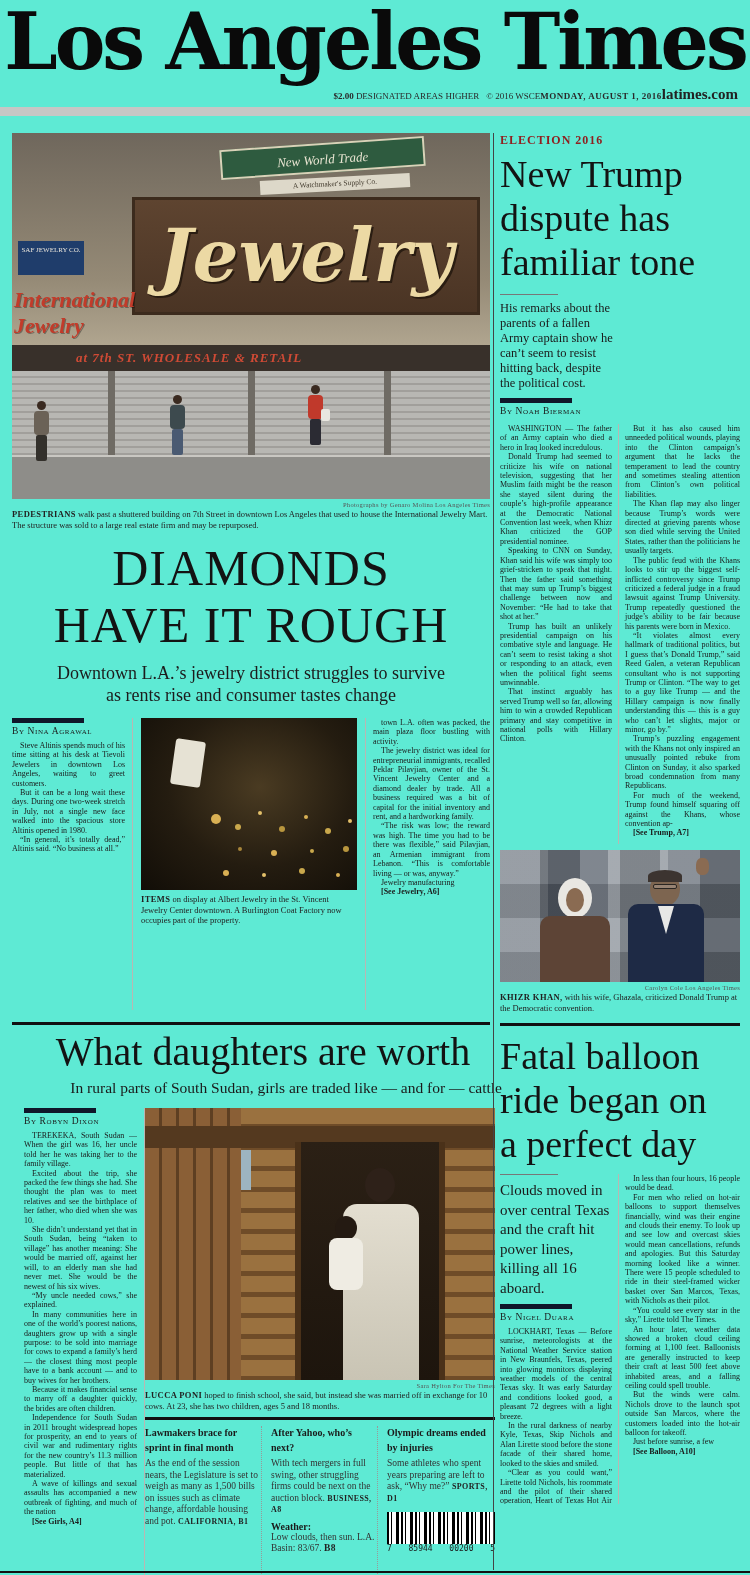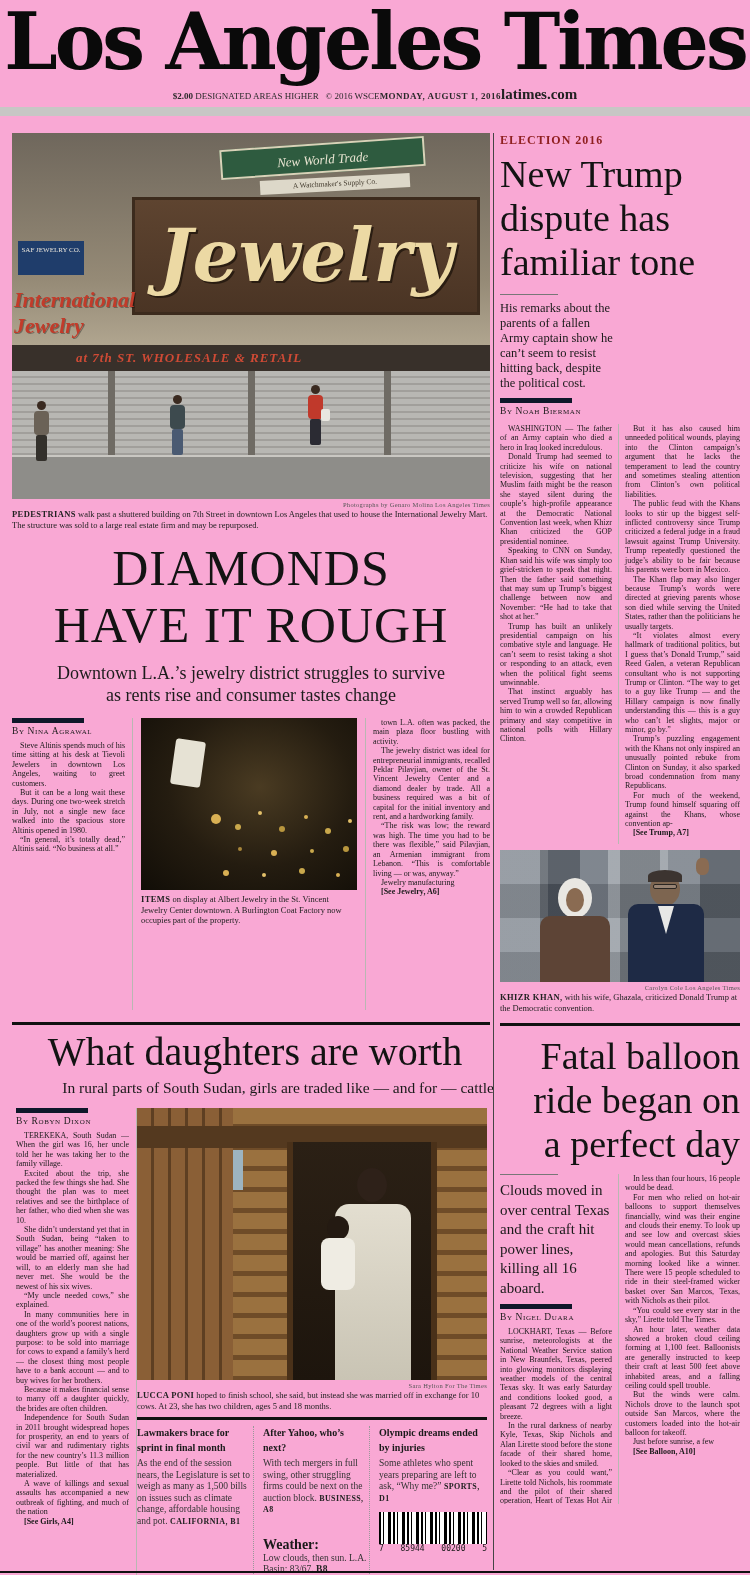--- a/index.html
+++ b/index.html
@@ -1,25 +1,25 @@
 <!DOCTYPE html>
 <html><head>
 <meta charset="utf-8">
 <style>
   * { margin:0; padding:0; box-sizing:border-box; }
   html,body { width:750px; background:#e9e9e7; }
   body { font-family:"Liberation Serif", serif; color:#1a1a1a; }
-  #page { position:relative; width:750px; height:1575px; background:#f9a8d4; overflow:hidden; }
+  #page { position:relative; width:750px; height:1575px; background:#5eead4; overflow:hidden; }
 
   
   #masthead { position:absolute; top:0; left:0; width:750px; }
   .nameplate { text-align:center; font-family:"DejaVu Serif", serif; font-weight:700;
                font-size:76px; line-height:84px; letter-spacing:-3px; color:#0a0a0a;
                transform:scaleY(1.04); }
-  .infoRow { display:flex; justify-content:center; align-items:baseline;
+  .infoRow { display:flex; justify-content:flex-end; align-items:baseline;
              padding:2px 12px 0 12px; font-size:9px; color:#2a2a2a; }
   .infoRow .b { font-weight:700; }
   .infoRow .mid { font-weight:700; letter-spacing:.5px; }
   .infoRow .site { font-weight:700; font-size:15px; color:#222; }
   .grayBar { margin-top:4px; height:9px; background:#c7c7c5; width:750px; }
 
   
   .kicker { font-weight:700; letter-spacing:1px; font-size:12px; color:#8f1f1f; }
   .hl { font-family:"Liberation Serif", serif; color:#131313; }
   .deckRule { width:58px; border-top:1px solid #777; margin-bottom:6px; }
@@ -71,21 +71,21 @@
   #jewelCol1 { width:120px; padding-right:7px; }
   #jewelColMid { width:234px; padding:0 8px; border-left:1px solid #b9b7b2; border-right:1px solid #b9b7b2; }
   #jewelCol3 { width:124px; padding-left:7px; }
   #photoInset { position:relative; width:100%; height:172px; overflow:hidden;
                 background:radial-gradient(ellipse at 55% 40%, #4a3b22 0%, #241c10 55%, #110d07 100%); }
   .gem { position:absolute; border-radius:50%; }
   .tag { position:absolute; left:32px; top:22px; width:30px; height:46px; background:#e6e2d4; border-radius:3px; transform:rotate(8deg); }
 
   
   #daughtersRuleTop { position:absolute; left:12px; top:1022px; width:478px; }
-  #daughters { position:absolute; left:16px; top:1030px; width:478px; }
+  #daughters { position:absolute; left:24px; top:1030px; width:478px; }
   #daughtersHead { text-align:center; font-size:40px; line-height:44px; }
   #daughtersDeck { text-align:right; font-size:15.5px; line-height:20px; margin-top:4px; }
   #daughtersRow { display:flex; margin-top:10px; }
   #daughtersColText { width:120px; padding-right:7px; height:462px; overflow:hidden; }
   #daughtersRight { width:358px; padding-left:0; border-left:1px solid #b9b7b2; }
   #photoSudan { position:relative; width:350px; height:272px; overflow:hidden; background:#8a6138; }
   .slats { position:absolute; left:0; top:0; width:350px; height:272px;
            background:repeating-linear-gradient(180deg,#9a713f 0 16px,#6f4c28 16px 21px); }
   .planksL { position:absolute; left:0; top:0; width:96px; height:272px;
              background:repeating-linear-gradient(90deg,#8a5f36 0 14px,#5e3f22 14px 17px); }
@@ -98,21 +98,21 @@
                 background:linear-gradient(180deg,#e3ded0,#c9c4b4); }
   .childHead { position:absolute; left:34px; top:74px; width:22px; height:24px; border-radius:50%; background:#241a12; }
   .childBody { position:absolute; left:28px; top:96px; width:34px; height:52px; border-radius:8px; background:#efece3; }
 
   #briefs { display:flex; margin-top:6px; height:150px; overflow:hidden; }
   .brief { width:116px; }
   .brief + .brief { border-left:1px dotted #999; padding-left:9px; }
   .brief h3 { font-size:10px; line-height:14.5px; font-weight:700; }
   .brief p { font-size:9.5px; line-height:11.5px; color:#333; margin-top:3px; }
   .brief .ref { font-weight:700; font-size:8px; letter-spacing:.4px; color:#222; }
-  .weatherTtl { font-size:14px; font-weight:700; margin-top:21px; }
+  .weatherTtl { font-size:10px; font-weight:700; margin-top:5px; }
   #barcode { margin-top:8px; position:relative; width:108px; height:44px; }
   #bars { height:32px; background:repeating-linear-gradient(90deg,#000 0 2px,#fff 2px 4px,#000 4px 5px,#fff 5px 9px,#000 9px 12px,#fff 12px 14px); }
   #barDigits { display:flex; justify-content:space-between; font-family:"DejaVu Sans Mono", monospace; font-size:8px; }
 
   
   #rail { position:absolute; left:500px; top:133px; width:240px; }
   #railBorder { position:absolute; left:493px; top:133px; width:1px; height:1437px; background:#444; }
   #trumpHead { font-size:38px; line-height:44px; margin-top:4px; }
   .deckBig { font-size:12.5px; line-height:15px; }
   #trumpDeckWrap { margin-top:10px; }
@@ -126,21 +126,21 @@
                         repeating-linear-gradient(180deg,#ffffff18 0 34px,#00000022 34px 68px); }
   .ghazHead { position:absolute; left:58px; top:28px; width:34px; height:40px; border-radius:50%; background:#e9e7e2; }
   .ghazFace { position:absolute; left:66px; top:38px; width:18px; height:24px; border-radius:50%; background:#8a6b52; }
   .ghazBody { position:absolute; left:40px; top:66px; width:70px; height:66px; border-radius:10px 10px 0 0; background:#5d4436; }
   .khanHead { position:absolute; left:150px; top:22px; width:30px; height:34px; border-radius:50%; background:#7d6550; }
   .khanHair { position:absolute; left:148px; top:20px; width:34px; height:12px; border-radius:50% 50% 0 0; background:#3c3430; }
   .khanGlasses { position:absolute; left:153px; top:34px; width:24px; height:5px; border:1px solid #2a2622; border-radius:2px; background:#ffffff33; }
   .khanSuit { position:absolute; left:128px; top:54px; width:76px; height:78px; border-radius:10px 10px 0 0; background:#1e2a45; }
   .khanShirt { position:absolute; left:158px; top:56px; width:16px; height:28px; background:#e8e8e6; clip-path:polygon(0 0,100% 0,50% 100%); }
   .khanHand { position:absolute; left:196px; top:8px; width:13px; height:17px; border-radius:40%; background:#8a6b52; }
-  #balloonHead { font-size:38px; line-height:44px; margin-top:8px;text-align:right; }
+  #balloonHead { font-size:38px; line-height:44px; margin-top:8px; }
   #balloonRow { display:flex; margin-top:8px; height:330px; overflow:hidden; }
   #balloonRow .c1 { width:118px; padding-right:6px; }
   #balloonRow .c2 { width:122px; padding-left:6px; border-left:1px solid #b9b7b2; }
   .deckBalloon { font-size:15px; line-height:19.5px; }
 
   #bottomRule { position:absolute; left:0; top:1571px; width:750px; height:2px; background:#111; }
 </style>
 </head>
 <body>
 
@@ -320,22 +320,22 @@
     <div id="trumpCols">
       <div class="c1 bodycol">
         <p>WASHINGTON — The father of an Army captain who died a hero in Iraq looked incredulous.</p>
         <p>Donald Trump had seemed to criticize his wife on national television, suggesting that her Muslim faith might be the reason she stayed silent during the couple’s high-profile appearance at the Democratic National Convention last week, when Khizr Khan criticized the GOP presidential nominee.</p>
         <p>Speaking to CNN on Sunday, Khan said his wife was simply too grief-stricken to speak that night. Then the father said something that may sum up Trump’s biggest challenge between now and November: “He had to take that shot at her.”</p>
         <p>Trump has built an unlikely presidential campaign on his combative style and language. He can’t seem to resist taking a shot or responding to an attack, even when the political fight seems unwinnable.</p>
         <p>That instinct arguably has served Trump well so far, allowing him to win a crowded Republican primary and stay competitive in national polls with Hillary Clinton.</p>
       </div>
       <div class="c2 bodycol">
         <p>But it has also caused him unneeded political wounds, playing into the Clinton campaign’s argument that he lacks the temperament to lead the country and sometimes stealing attention from Clinton’s own political liabilities.</p>
+        <p>The Khan flap may also linger because Trump’s words were directed at grieving parents whose son died while serving the United States, rather than the politicians he usually targets.</p>
         <p>The public feud with the Khans looks to stir up the biggest self-inflicted controversy since Trump criticized a federal judge in a fraud lawsuit against Trump University. Trump repeatedly questioned the judge’s ability to be fair because his parents were born in Mexico.</p>
-        <p>The Khan flap may also linger because Trump’s words were directed at grieving parents whose son died while serving the United States, rather than the politicians he usually targets.</p>
         <p>“It violates almost every hallmark of traditional politics, but I guess that’s Donald Trump,” said Reed Galen, a veteran Republican consultant who is not supporting Trump or Clinton. “The way to get to a guy like Trump — and the Hillary campaign is now finally understanding this — this is a guy who can’t let slights, major or minor, go by.”</p>
         <p>Trump’s puzzling engagement with the Khans not only inspired an unusually pointed rebuke from Clinton on Sunday, it also sparked broad condemnation from many Republicans.</p>
         <p>For much of the weekend, Trump found himself squaring off against the Khans, whose convention ap-</p>
         <p class="jump">[See Trump, A7]</p>
       </div>
     </div>
 
     <div id="photoKhan">
       <div class="checker"></div>
       <div class="ghazHead"></div>

